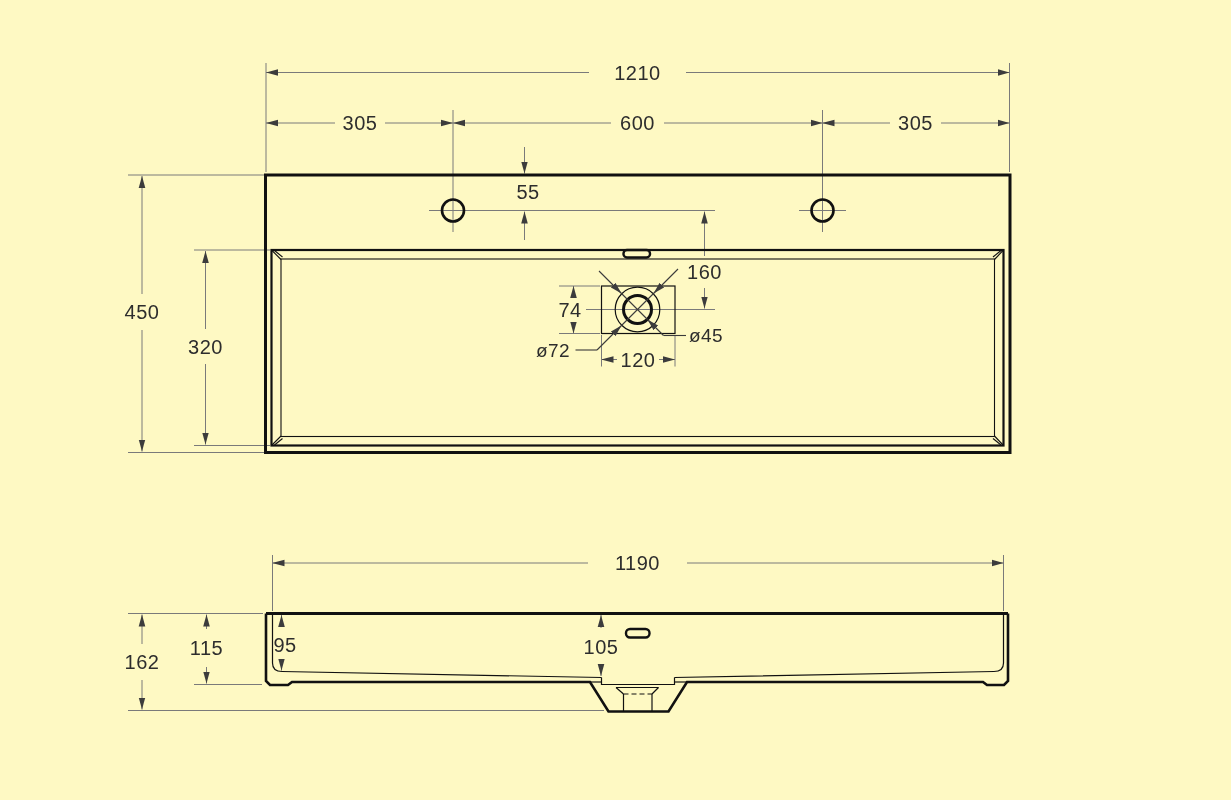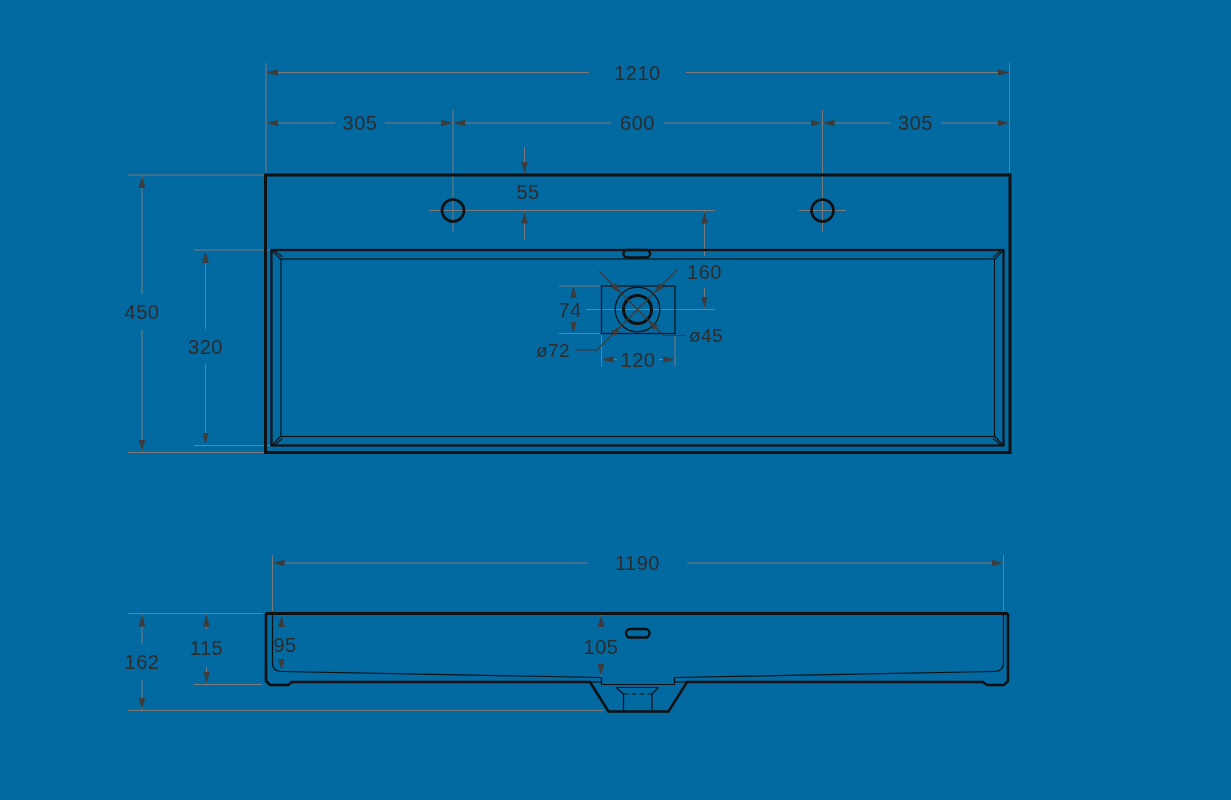--- a/index.html
+++ b/index.html
@@ -1,16 +1,16 @@
 <!DOCTYPE html>
 <html><head>
 <meta charset="utf-8">
 <style>
   html,body{margin:0;padding:0;background:#ffffff;}
-  .stage{position:relative;width:1231px;height:800px;background:#0369a1;overflow:hidden;
+  .stage{position:relative;width:1231px;height:800px;background:#fef9c3;overflow:hidden;
          font-family:"Liberation Sans","DejaVu Sans",sans-serif;}
   svg{display:block}
   text{font-family:"Liberation Sans","DejaVu Sans",sans-serif;
        fill:#2d2d2d;font-size:20px;letter-spacing:0.5px;}
   text.small{font-size:19px;}
   .obj{stroke:#111;fill:none;}
   .dim{stroke:#7a7a7a;stroke-width:1;fill:none;}
   .ldr{stroke:#3a3a3a;stroke-width:1.1;fill:none;}
 </style>
 </head>

